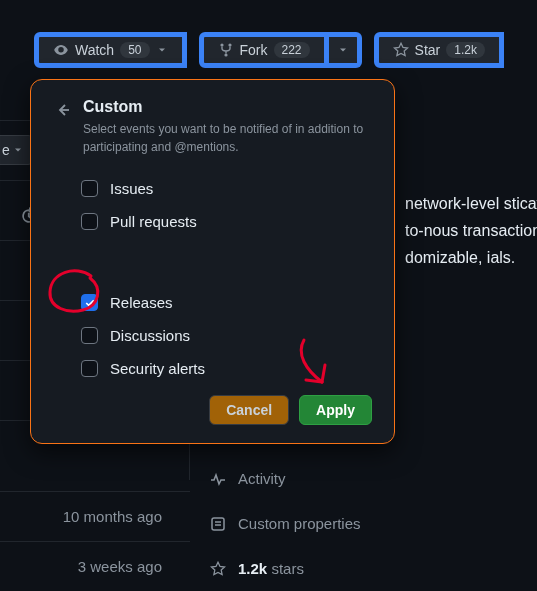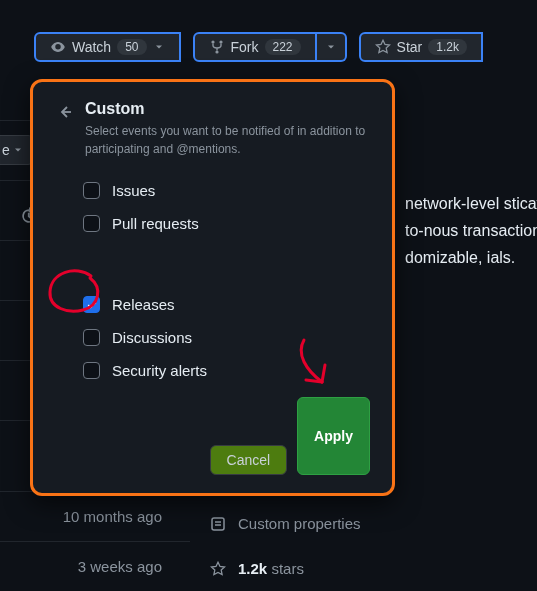--- a/index.html
+++ b/index.html
@@ -15,54 +15,54 @@
   }
   
   .action-bar {
     position: absolute;
     top: 32px; left: 34px; right: 0;
     display: flex; gap: 12px;
   }
   .btn-group { display: flex; }
   .btn {
     display: inline-flex; align-items: center; gap: 6px;
-    background: #21262d; border: 2px solid #3b82f6;
+    background: #21262d; border: 5px solid #3b82f6;
     color: #c9d1d9; padding: 5px 14px; font-size: 14px;
     border-radius: 6px; cursor: pointer; font-weight: 500;
   }
   .btn .counter { background: #30363d; border-radius: 10px; padding: 1px 8px; font-size:12px; color:#c9d1d9;}
   .btn-group .btn:first-child { border-top-right-radius:0; border-bottom-right-radius:0; }
   .btn-group .btn.caret { border-top-left-radius:0; border-bottom-left-radius:0; border-left:0; padding:5px 8px;}
   .icon { display:inline-flex; width:16px; height:16px; color:#8b949e; }
   svg { width:100%; height:100%; fill:currentColor; }
 
   
   .popover {
     position:absolute; top:79px; left:30px; width:365px;
-    background:#161b22; border:3px solid #f97316; border-radius:12px;
+    background:#161b22; border:1px solid #f97316; border-radius:12px;
     box-shadow: 0 8px 24px rgba(0,0,0,.6);
     padding: 18px 22px 18px 22px; z-index:10;
   }
   .pop-head { display:flex; gap:10px; align-items:flex-start; }
   .back-btn { color:#8b949e; background:none;border:none;cursor:pointer; padding:2px; margin-top:2px;}
   .pop-title { font-size:16px; font-weight:600; color:#e6edf3;}
   .pop-desc { color:#8b949e; font-size:12px; margin-top:4px; line-height:1.5; }
   .check-list { margin:24px 0 18px 28px; display:flex; flex-direction:column; gap:16px;}
   .check-row { display:flex; align-items:center; gap:12px; font-size:15px; color:#e6edf3; cursor:pointer;}
   .check-row.scribble-target { position:relative;margin-top:48px;}
   .chk {
     width:17px;height:17px;border:1px solid #6e7681;border-radius:4px;
     display:inline-flex;align-items:center;justify-content:center;background:#0d1117;
   }
   .chk.checked { background:#1f6feb; border-color:#1f6feb;}
   .chk.checked svg { color:#fff; width:12px;height:12px;}
   .pop-footer { display:flex; justify-content:flex-end; gap:10px; margin-top:8px;}
   .btn-secondary {
-    background:#4d7c0f;border:1px solid #363b42;color:#c9d1d9;
-    padding:6px 16px;border-radius:6px;font-size:14px;cursor:pointer;font-weight:400;margin-top:48px;
+    background:#a16207;border:1px solid #363b42;color:#c9d1d9;
+    padding:6px 16px;border-radius:6px;font-size:14px;cursor:pointer;font-weight:700;
   }
   .btn-primary {
     background:#238636;border:1px solid #2ea043;color:#fff;
     padding:6px 16px;border-radius:6px;font-size:14px;cursor:pointer;font-weight:600;
   }
 
   
   .bg-desc {
     position:absolute; top:190px; left:405px; width:200px;
     color:#e6edf3; font-size:16px; line-height:1.7;

